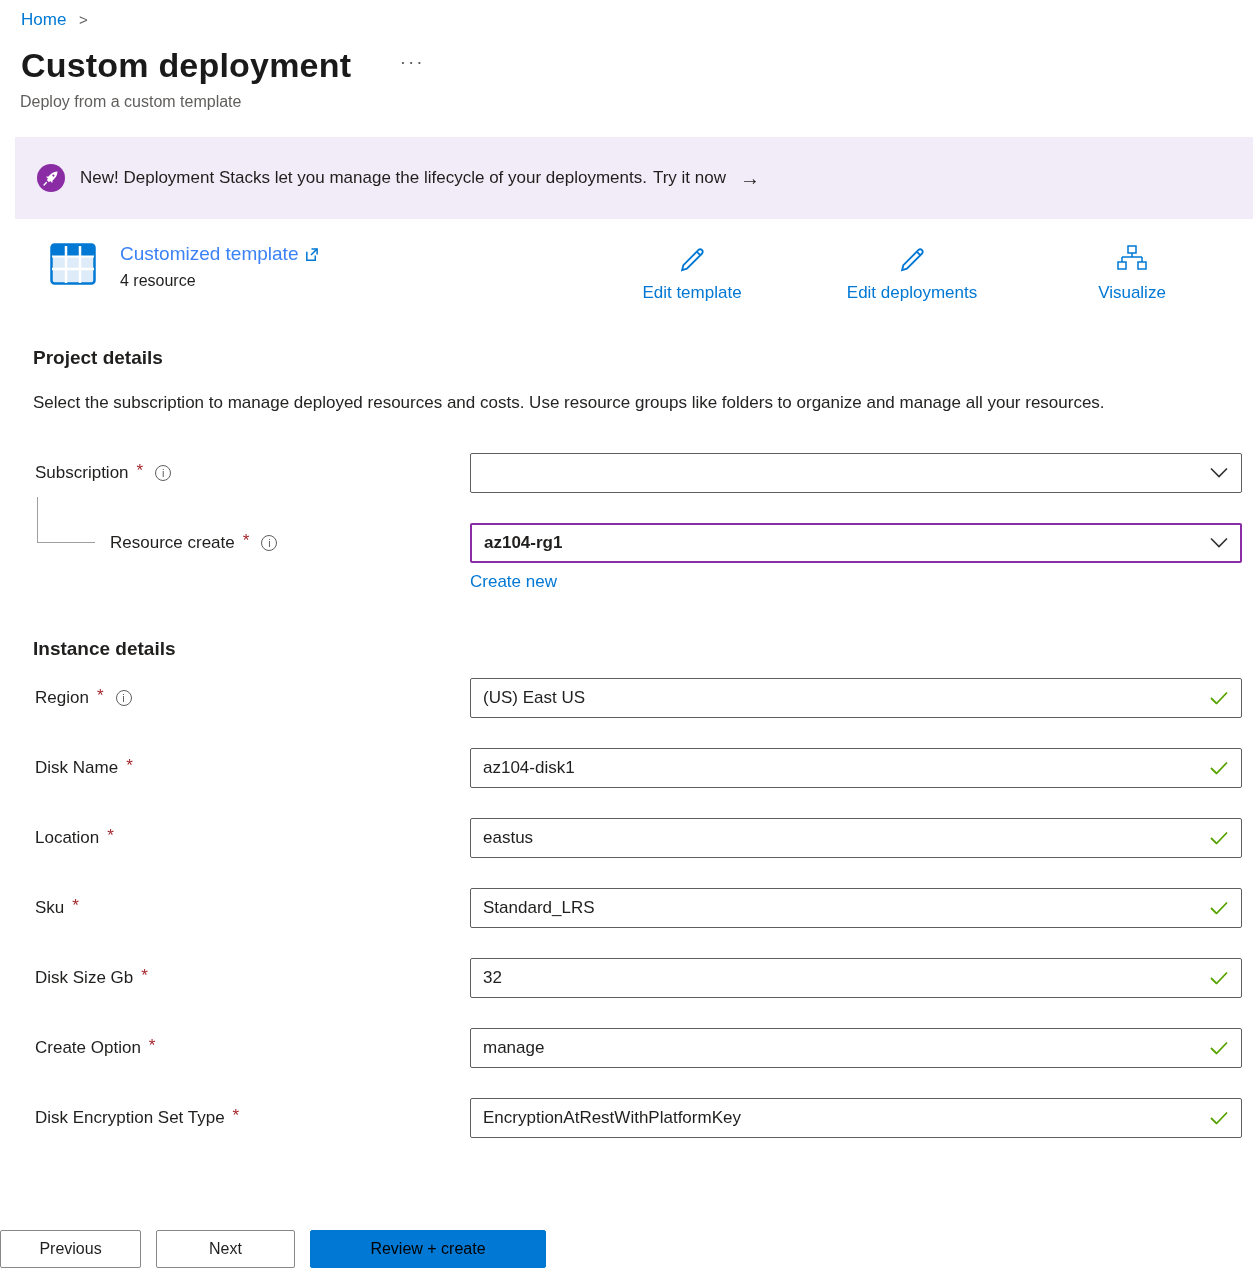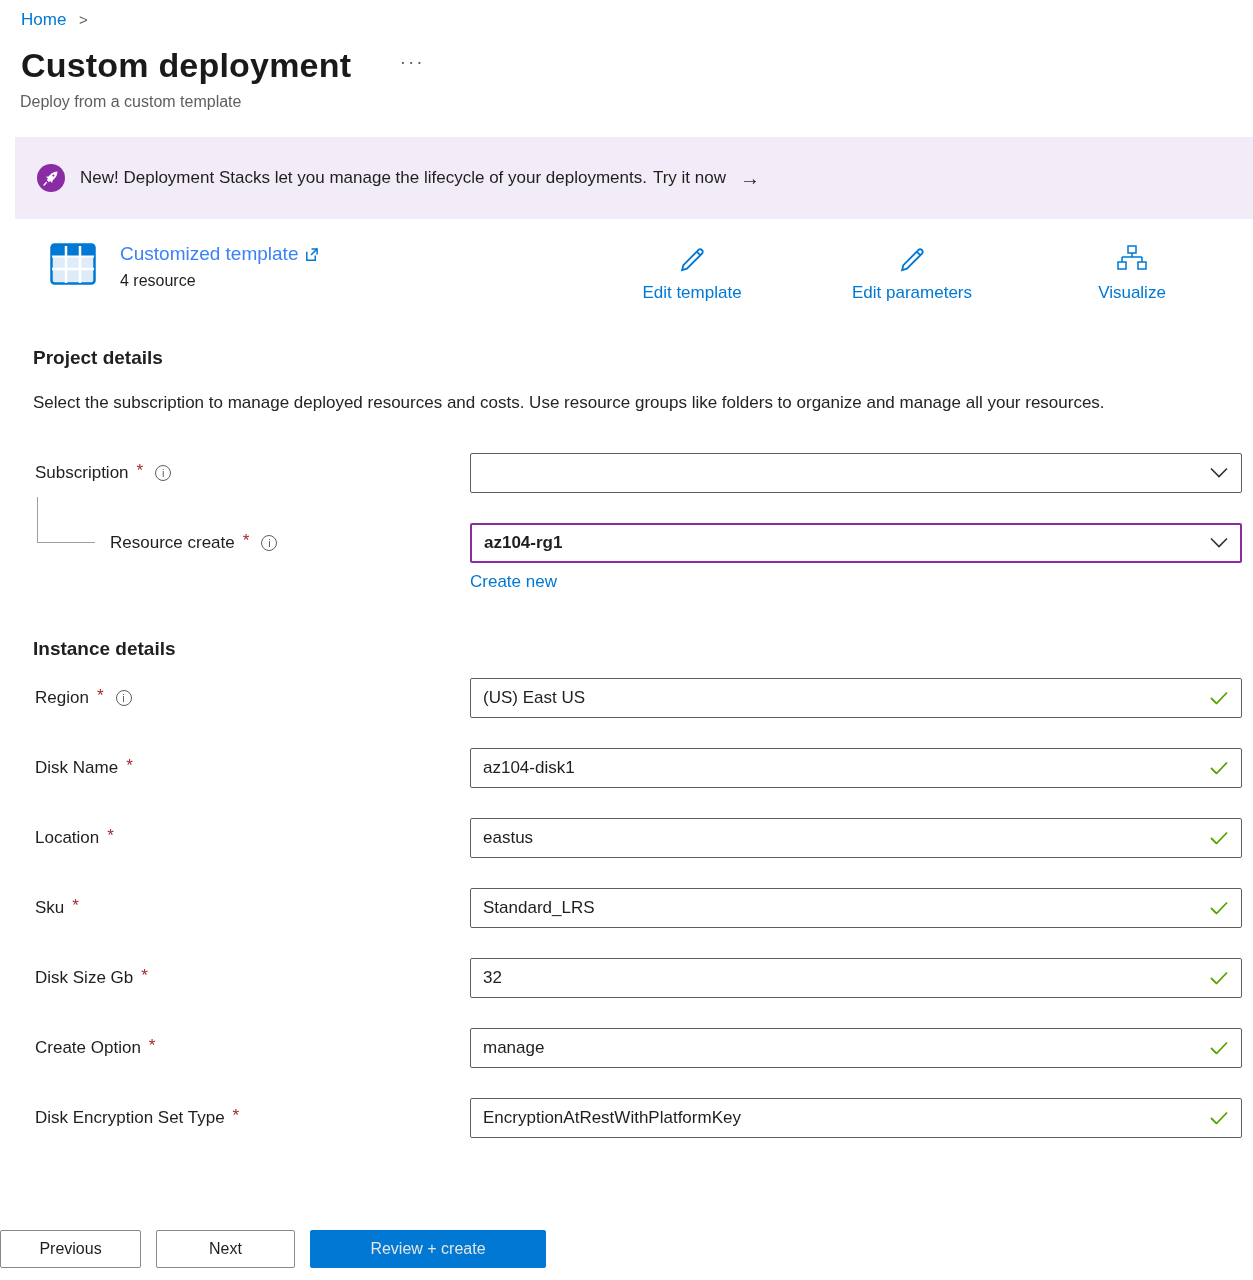--- a/index.html
+++ b/index.html
@@ -54,21 +54,21 @@
                border-left:1px solid #a19f9d; border-bottom:1px solid #a19f9d; }
   .create-new { margin:9px 0 0 470px; font-size:17px; color:#0078d4; text-decoration:none; cursor:pointer; display:inline-block; }
   .instance-heading { margin-top:46px; }
   .form-row.region { margin-top:18px; }
 
   
   .footer { position:absolute; left:0; right:0; bottom:0; height:62px; background:#fff; display:flex; align-items:center; gap:15px; }
   .btn { height:38px; border-radius:2px; font-size:16px; font-family:"Liberation Sans", sans-serif; cursor:pointer; }
   .btn.secondary { background:#fff; border:1px solid #8a8886; color:#201f1e; min-width:141px; padding:0 30px; }
   .btn.secondary.next { min-width:139px; }
-  .btn.primary { background:#0078d4; border:1px solid #0078d4; color:#e5e5e5; min-width:236px; padding:0 30px; }
+  .btn.primary { background:#0078d4; border:1px solid #0078d4; color:#000000; min-width:236px; padding:0 30px; }
 </style>
 </head>
 <body>
 
 <div class="page">
 
   
   <div class="breadcrumb">
     <a>Home</a>
     <span class="sep">&gt;</span>
@@ -125,21 +125,21 @@
           <path d="M5 19.2l.9-3.6L16.6 4.9a1.6 1.6 0 0 1 2.3 0l.2.2a1.6 1.6 0 0 1 0 2.3L8.4 18.1 5 19.2z" fill="none" stroke="#0078d4" stroke-width="1.3"></path>
           <path d="M15.5 6.2l2.3 2.3" stroke="#0078d4" stroke-width="1.3"></path>
         </svg>
         <span>Edit template</span>
       </div>
       <div class="action">
         <svg width="34" height="34" viewBox="0 0 24 24">
           <path d="M5 19.2l.9-3.6L16.6 4.9a1.6 1.6 0 0 1 2.3 0l.2.2a1.6 1.6 0 0 1 0 2.3L8.4 18.1 5 19.2z" fill="none" stroke="#0078d4" stroke-width="1.3"></path>
           <path d="M15.5 6.2l2.3 2.3" stroke="#0078d4" stroke-width="1.3"></path>
         </svg>
-        <span>Edit parameters</span>
+        <span>Edit deployments</span>
       </div>
       <div class="action">
         <svg width="34" height="34" viewBox="0 0 34 34">
           <rect x="13" y="3" width="8" height="7" fill="none" stroke="#0078d4" stroke-width="1.5"></rect>
           <path d="M17 10v4M7 14h20M7 14v5M27 14v5" fill="none" stroke="#0078d4" stroke-width="1.5"></path>
           <rect x="3" y="19" width="8" height="7" fill="none" stroke="#0078d4" stroke-width="1.5"></rect>
           <rect x="23" y="19" width="8" height="7" fill="none" stroke="#0078d4" stroke-width="1.5"></rect>
         </svg>
         <span>Visualize</span>
       </div>

